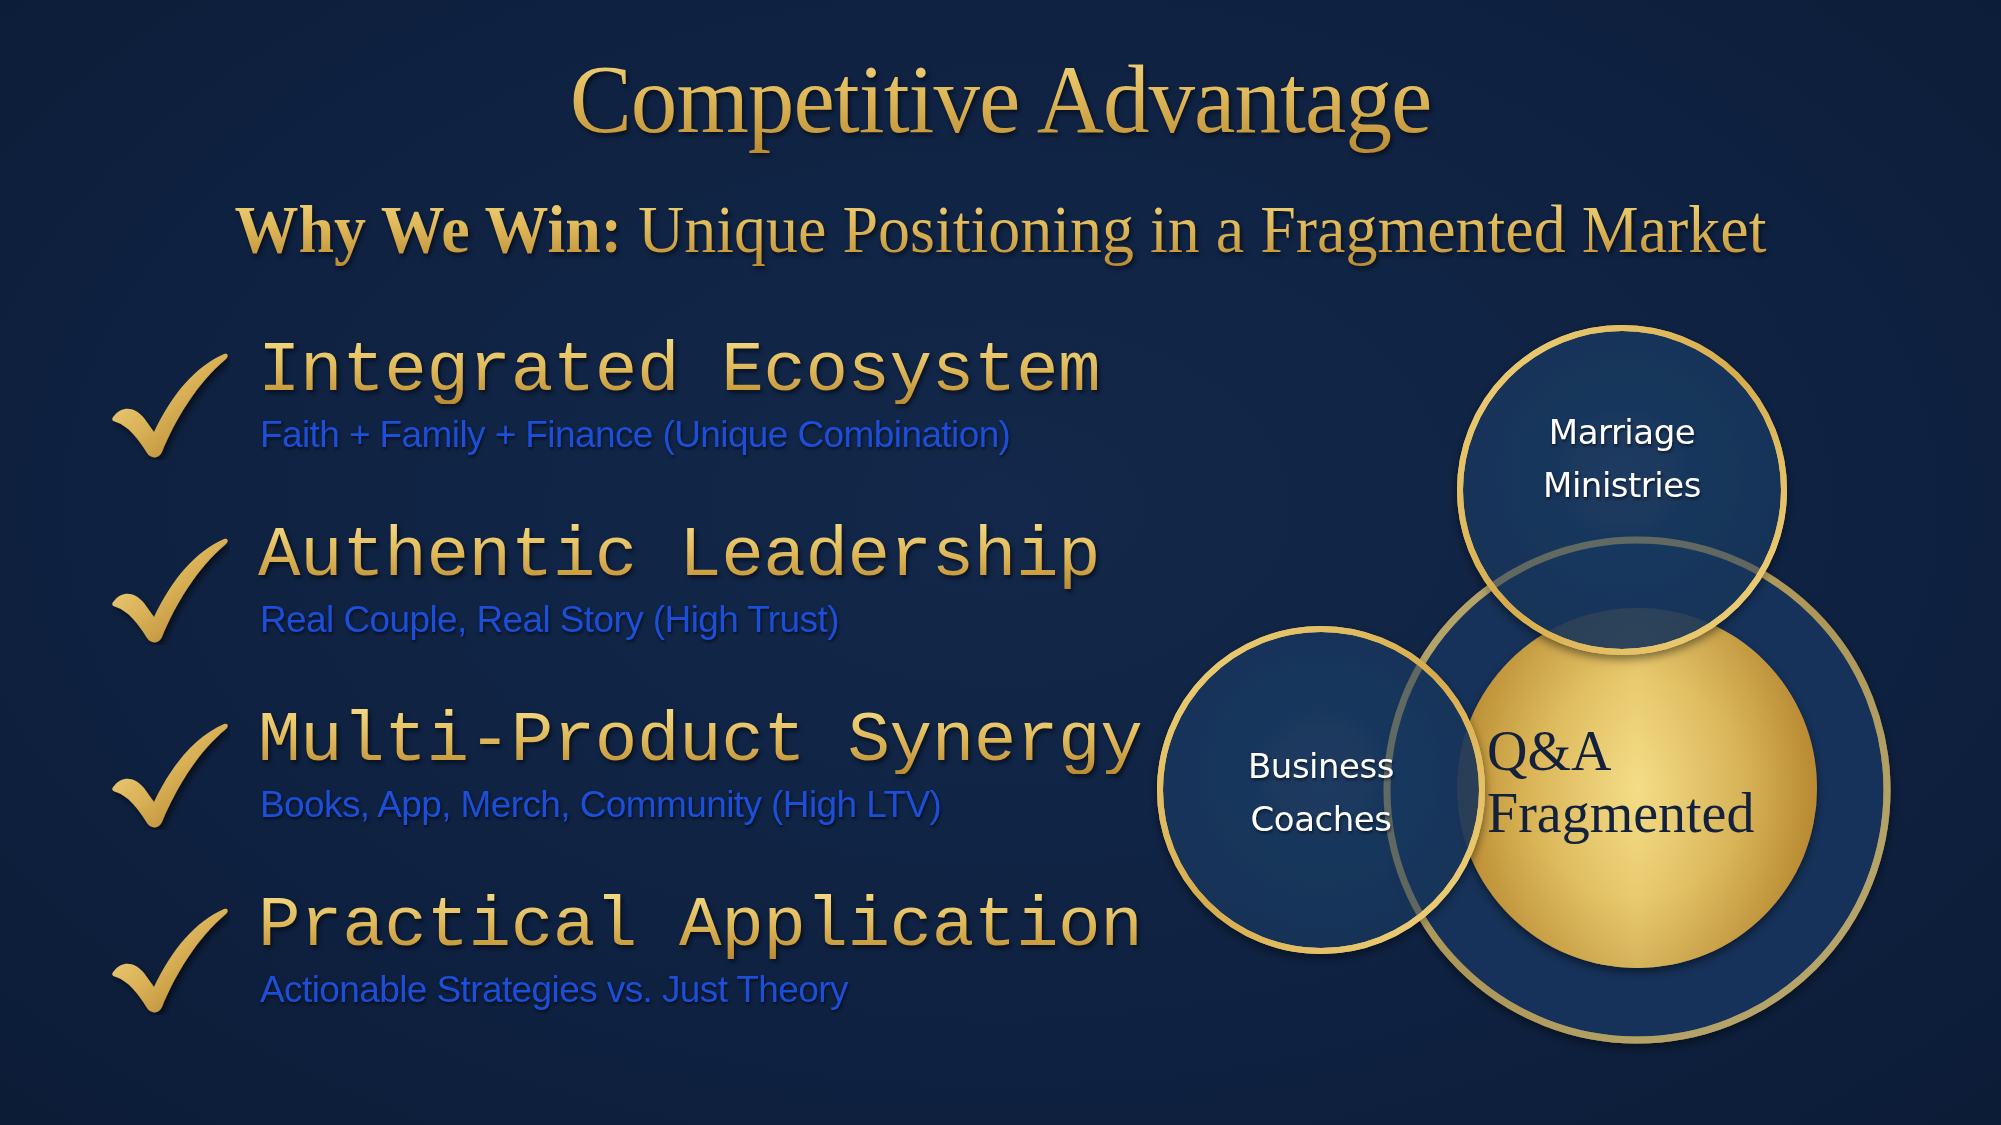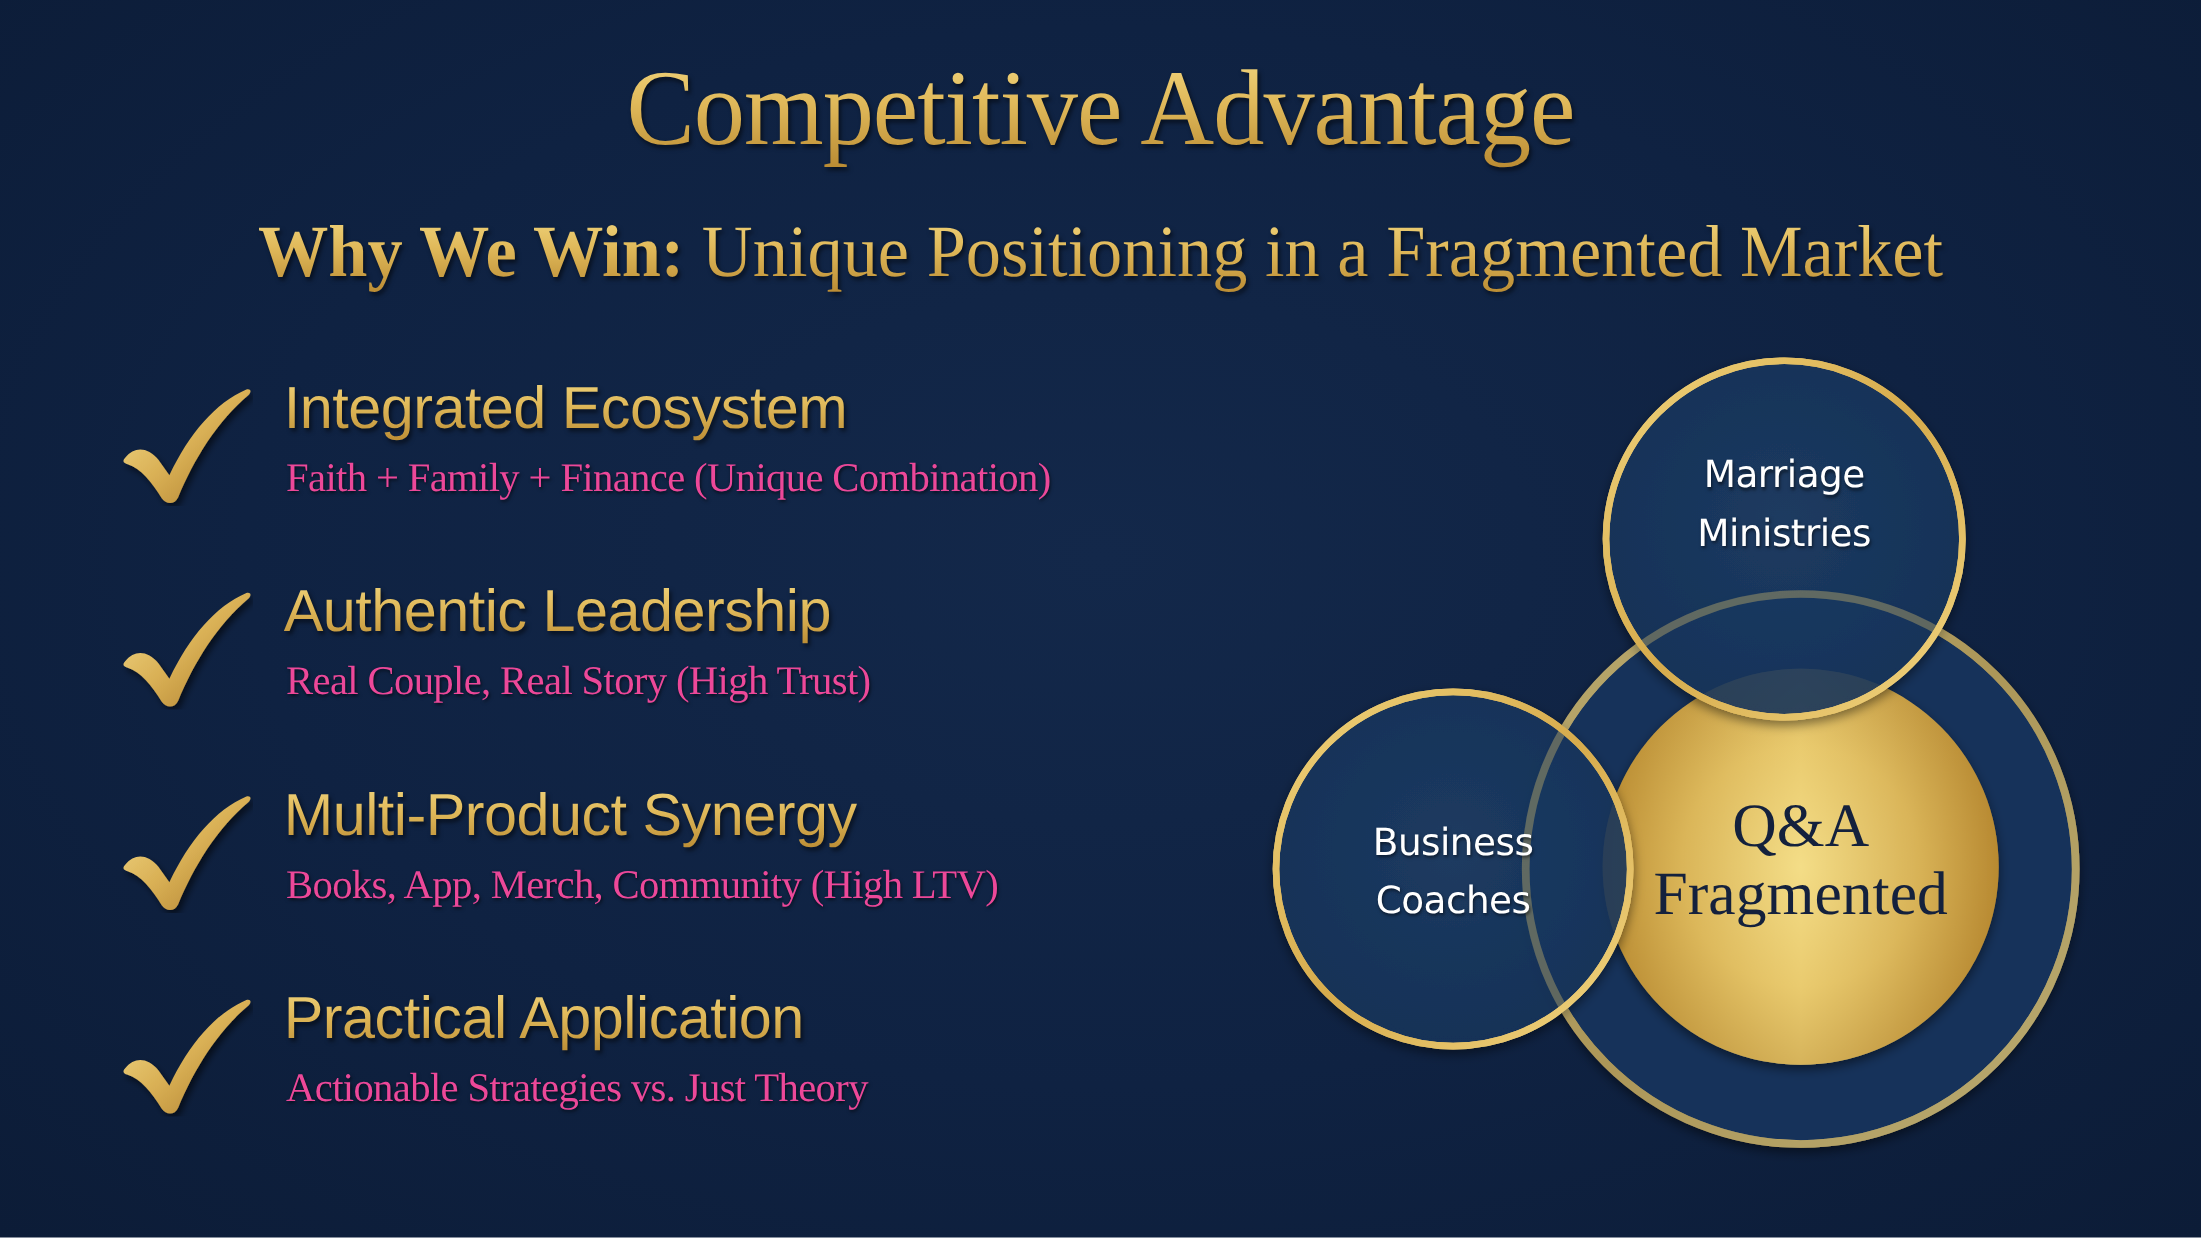--- a/index.html
+++ b/index.html
@@ -24,40 +24,40 @@
     position:absolute; left:0; width:2001px; top:190px; text-align:center;
     font-family: "Liberation Serif", "DejaVu Serif", serif;
     font-size:67px; line-height:78px; white-space:nowrap;
     transform: scaleX(0.955);
   }
   .subtitle .lead { font-weight:bold; }
   .item { position:absolute; left:0; width:1100px; height:170px; }
   .check { position:absolute; left:110px; top:0; width:120px; height:108px; }
   .item-heading {
     position:absolute; left:258px; top:-14px; white-space:nowrap;
-    font-family: Liberation Sans, sans-serif;
-    font-size:54px; line-height:66px; letter-spacing:-0.5px;
+    font-family: Liberation Mono, monospace;
+    font-size:71px; line-height:66px; letter-spacing:-0.5px;
   }
   .item-desc {
     position:absolute; left:260px; top:60px; white-space:nowrap;
-    font-family: Liberation Serif, serif;
-    font-size:37px; line-height:46px; color:#ec4899;
+    font-family: Liberation Sans, sans-serif;
+    font-size:37px; line-height:46px; color:#1d4ed8;
     letter-spacing:-0.6px;
     text-shadow: 1px 2px 3px rgba(0,0,0,0.6);
   }
   .venn { position:absolute; left:1140px; top:310px; width:780px; height:760px; }
   .venn svg { position:absolute; left:0; top:0; }
   .venn-label {
     position:absolute; text-align:center; white-space:nowrap;
     font-family: "DejaVu Sans", sans-serif; color:#ffffff;
     font-size:34px; line-height:53px; letter-spacing:-0.5px;
     text-shadow: 1px 2px 3px rgba(0,0,0,0.55);
   }
   .venn-core {
-    position:absolute; text-align:center; white-space:nowrap;
+    position:absolute; text-align:left; white-space:nowrap;
     font-family: "Liberation Serif", "DejaVu Serif", serif;
     color:#14213d; font-size:56px; line-height:62px;
   }
 </style>
 </head>
 <body>
 
 <svg width="0" height="0" style="position:absolute">
   <defs>
     <linearGradient id="checkGrad" x1="0" y1="0" x2="1" y2="1">

